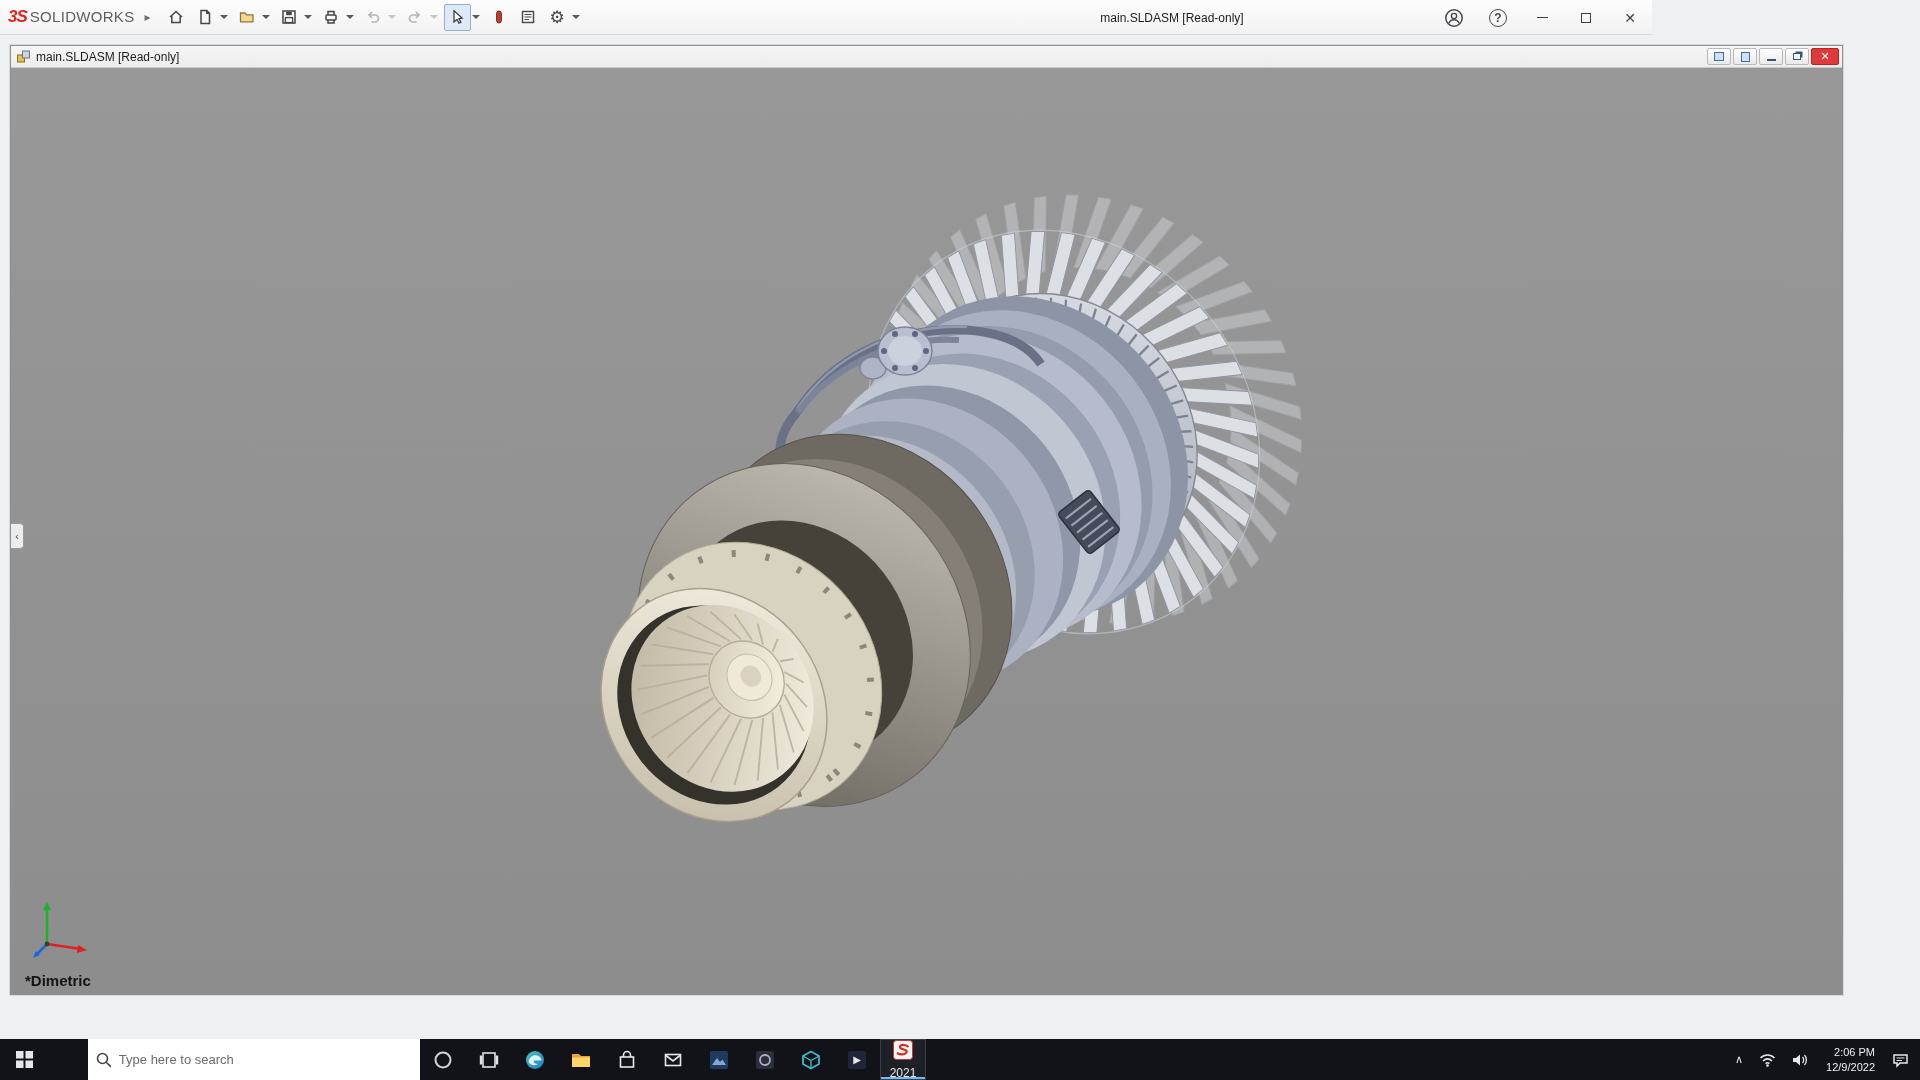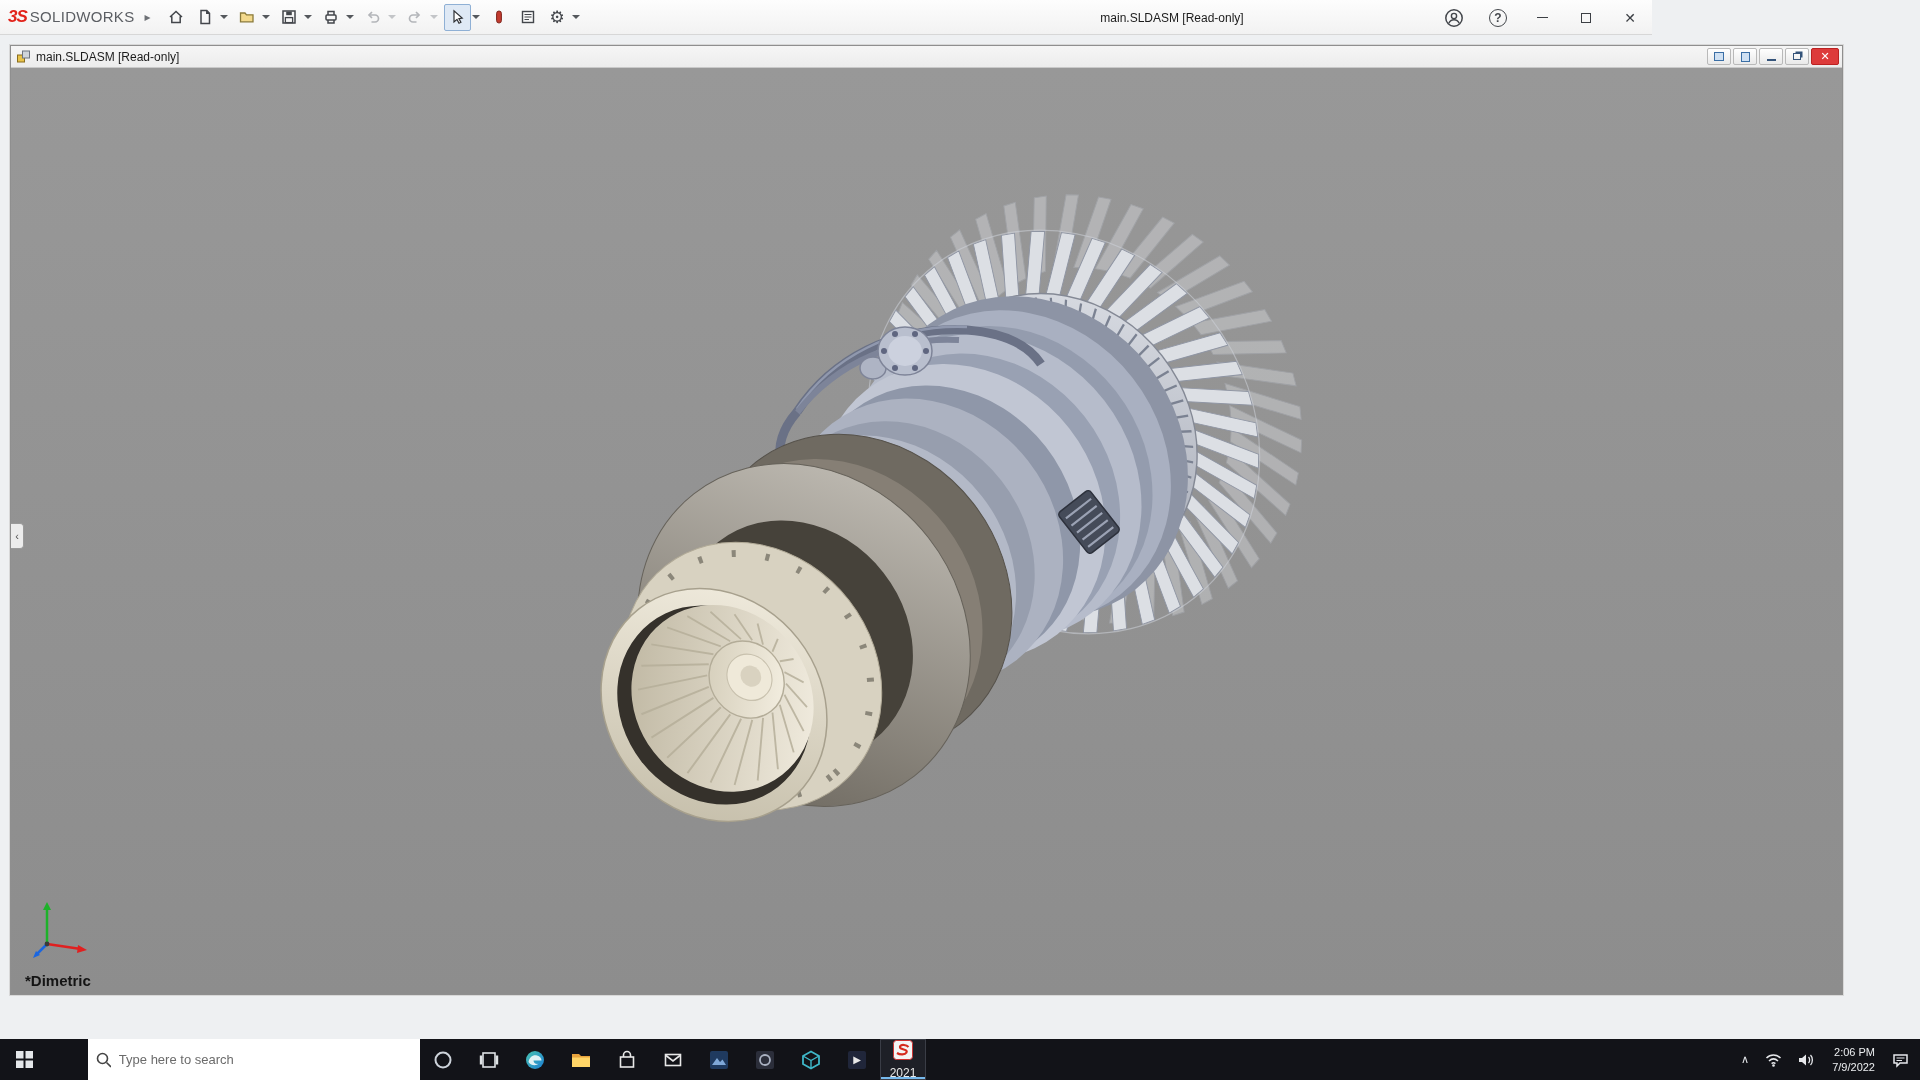--- a/index.html
+++ b/index.html
@@ -607,21 +607,21 @@
         </svg>
     </span>
     <span class="tray-item">
       <svg width="17" height="14">
           <polygon points="1,5 4,5 8,1.5 8,12.5 4,9 1,9" fill="#e6e8eb"></polygon>
           <path d="M10.5 4 C12 5.5 12 8.5 10.5 10 M12.5 2 C15 4.5 15 9.5 12.5 12" fill="none" stroke="#e6e8eb" stroke-width="1.3"></path>
         </svg>
     </span>
     <span id="clock">
       <div>2:06 PM</div>
-      <div>7/9/2022</div>
+      <div>12/9/2022</div>
     </span>
     <span class="tray-item">
       <svg width="17" height="16">
           <path d="M2 3 H15 V11 H8 L5 14 V11 H2 Z" fill="none" stroke="#e6e8eb" stroke-width="1.5"></path>
           <path d="M4.5 6 H12.5 M4.5 8.5 H10" stroke="#e6e8eb" stroke-width="1.2"></path>
         </svg>
     </span>
   </div>
 </div>
 

